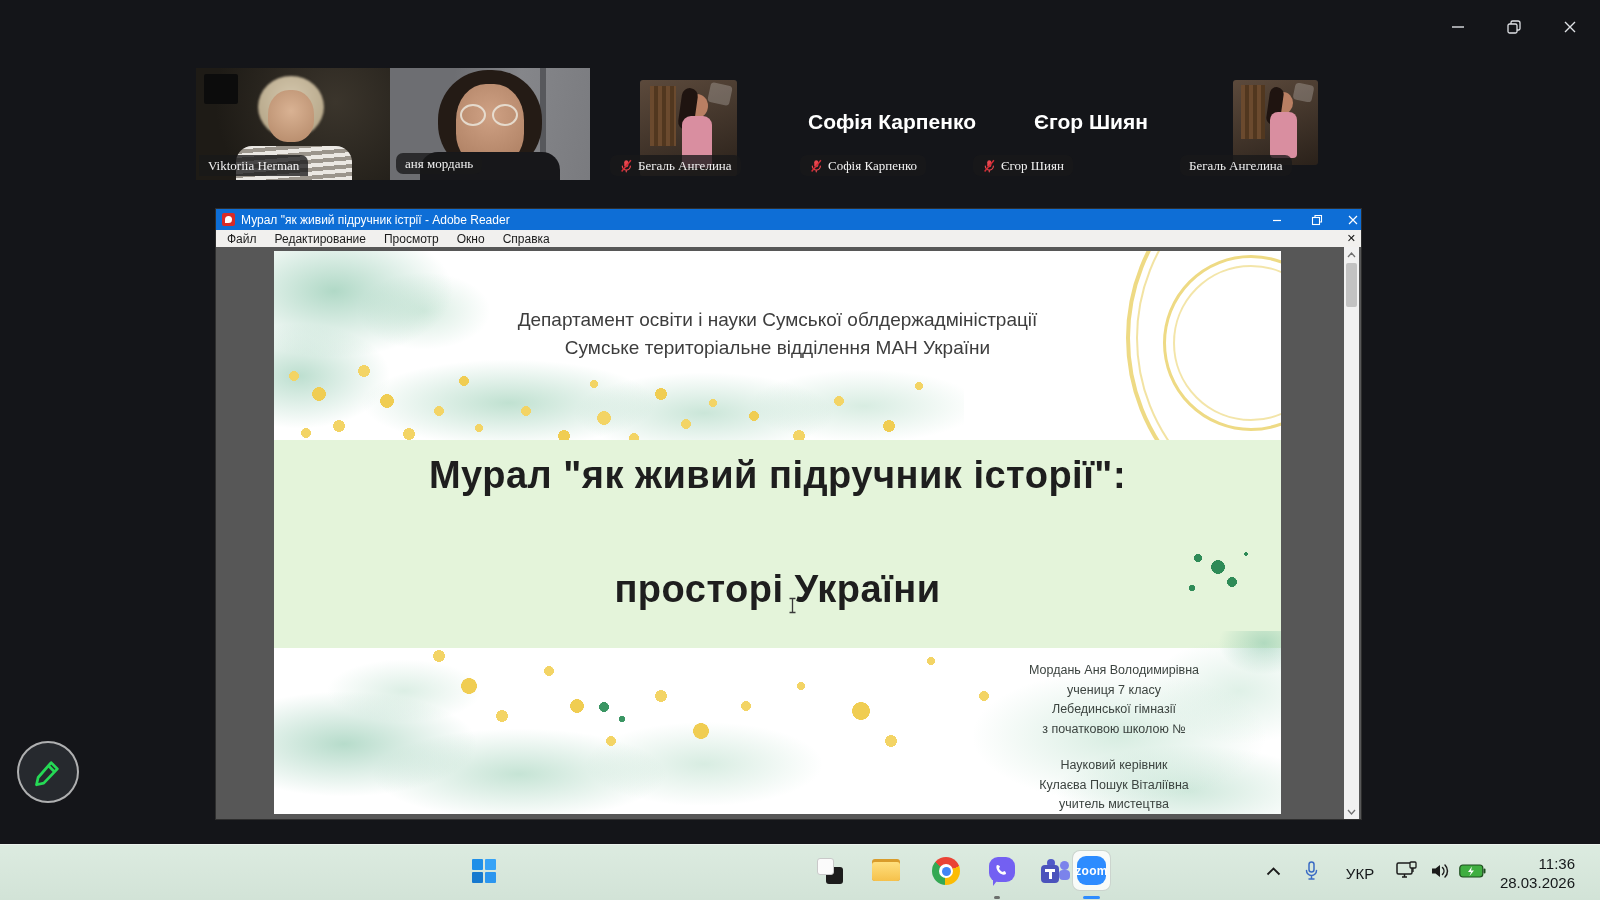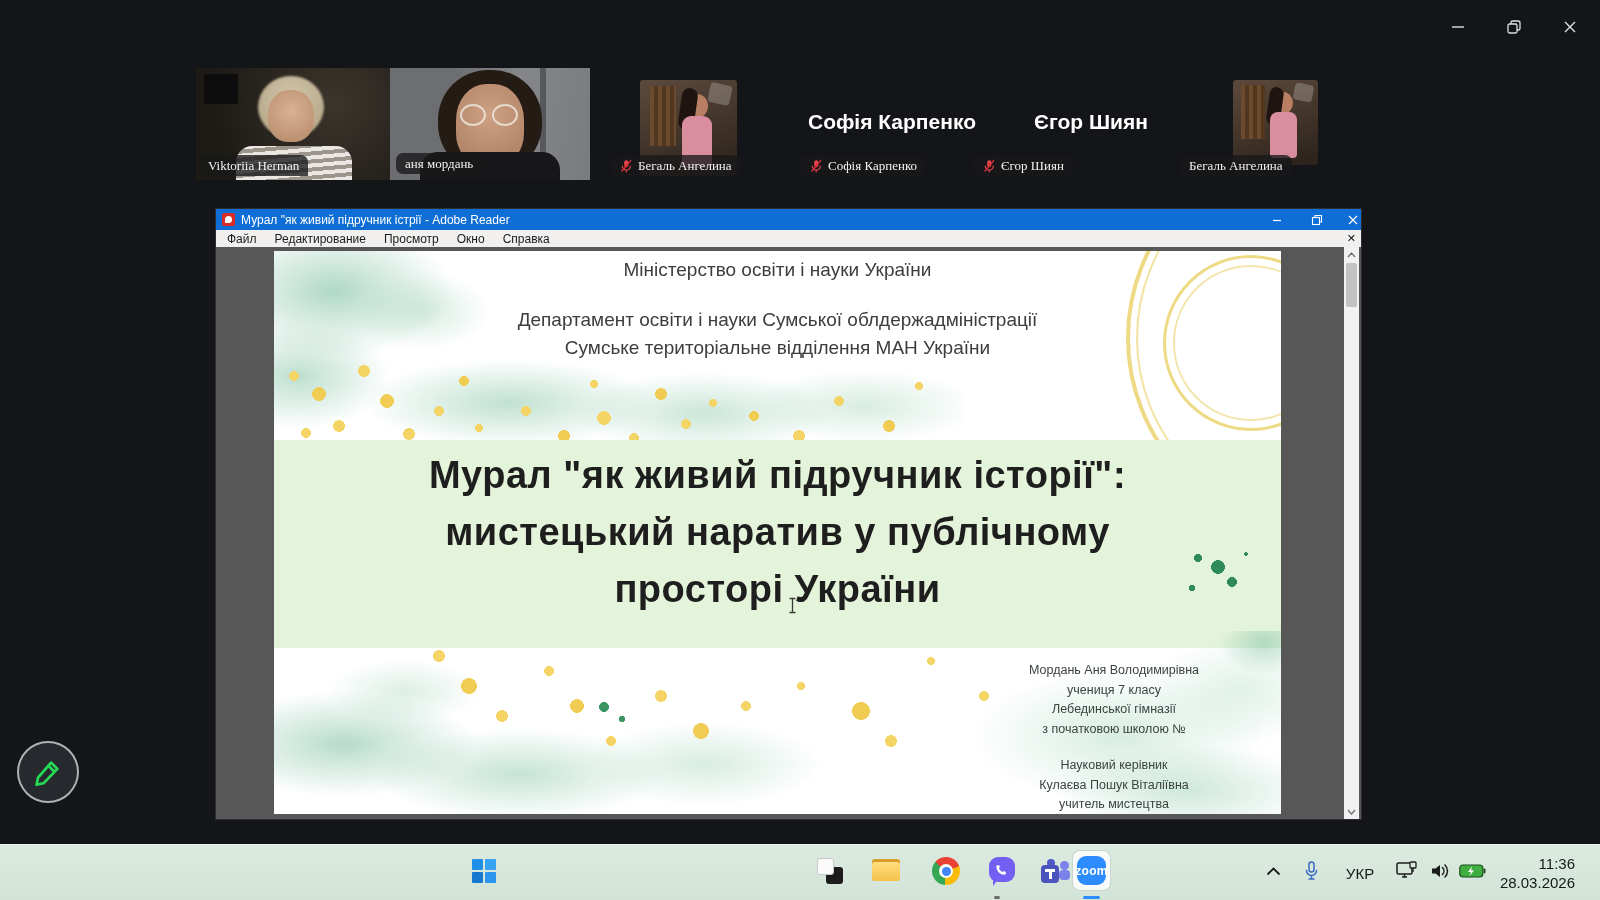--- a/index.html
+++ b/index.html
@@ -204,27 +204,25 @@
           radial-gradient(circle 4px at 434px 47px,#f3d465 97%,transparent),radial-gradient(circle 4px at 315px 28px,#f3d465 97%,transparent),
           radial-gradient(circle 5px at 475px 60px,#f0cd52 97%,transparent),radial-gradient(circle 6px at 520px 80px,#f3d465 97%,transparent),
           radial-gradient(circle 5px at 560px 45px,#f3d465 97%,transparent),radial-gradient(circle 6px at 610px 70px,#f0cd52 97%,transparent),
           radial-gradient(circle 4px at 640px 30px,#f3d465 97%,transparent);"></div>
 
         <div class="ring" style="left:852px;top:-108px;width:390px;height:390px;border-width:4px;"></div>
         <div class="ring" style="left:862px;top:-98px;width:370px;height:370px;border-width:2px;opacity:.75;"></div>
         <div class="ring" style="left:889px;top:4px;width:176px;height:176px;border-width:3px;"></div>
         <div class="ring" style="left:899px;top:14px;width:156px;height:156px;border-width:2px;opacity:.7;"></div>
 
-        <div class="slidehead" style="top:8px;">Міністерство освіти і науки України</div>
         <div class="slidehead" style="top:58px;">Департамент освіти і науки Сумської облдержадміністрації</div>
         <div class="slidehead" style="top:86px;">Сумське територіальне відділення МАН України</div>
 
         <div id="band"></div>
         <div class="bandline" style="top:203px;">Мурал "як живий підручник історії":</div>
-        <div class="bandline" style="top:260px;">мистецький наратив у публічному</div>
         <div class="bandline" style="top:317px;">просторі України</div>
 
         <div style="position:absolute;left:900px;top:295px;width:90px;height:60px;background-image:
           radial-gradient(circle 4px at 24px 12px,#2e8b57 97%,transparent),radial-gradient(circle 7px at 44px 21px,#2e8b57 97%,transparent),
           radial-gradient(circle 5px at 58px 36px,#2e8b57 97%,transparent),radial-gradient(circle 3px at 18px 42px,#2e8b57 97%,transparent),
           radial-gradient(circle 2px at 72px 8px,#2e8b57 97%,transparent);"></div>
 
         <div style="position:absolute;left:0;top:398px;width:740px;height:165px;background:
           radial-gradient(ellipse 190px 75px at 70px 95px, rgba(134,196,168,.6), transparent 70%),
           radial-gradient(ellipse 210px 65px at 245px 125px, rgba(150,205,178,.55), transparent 70%),

